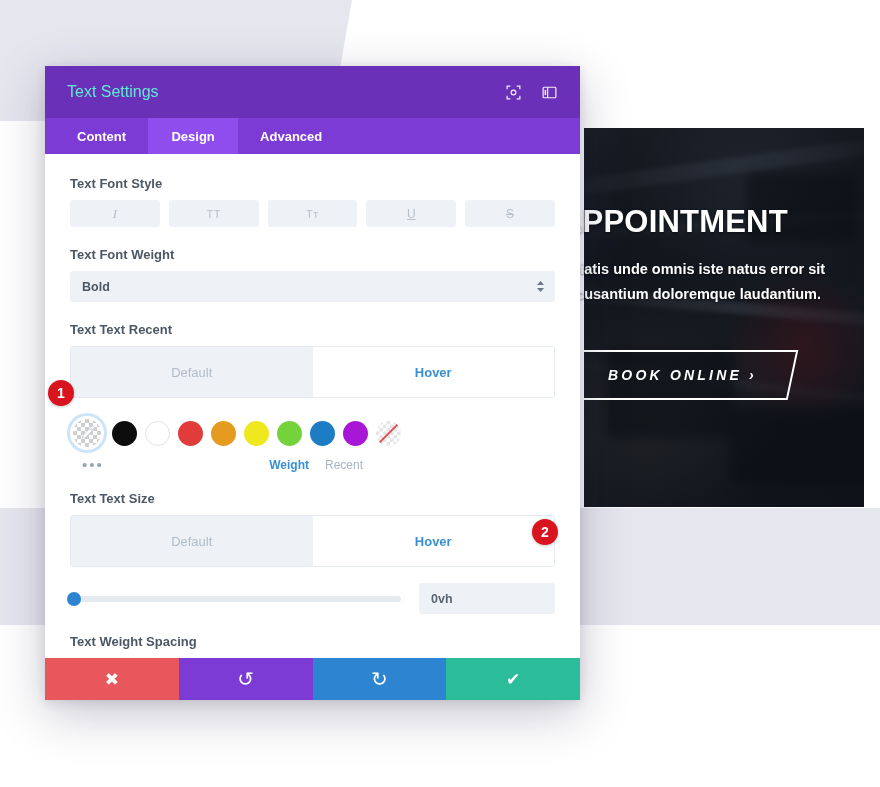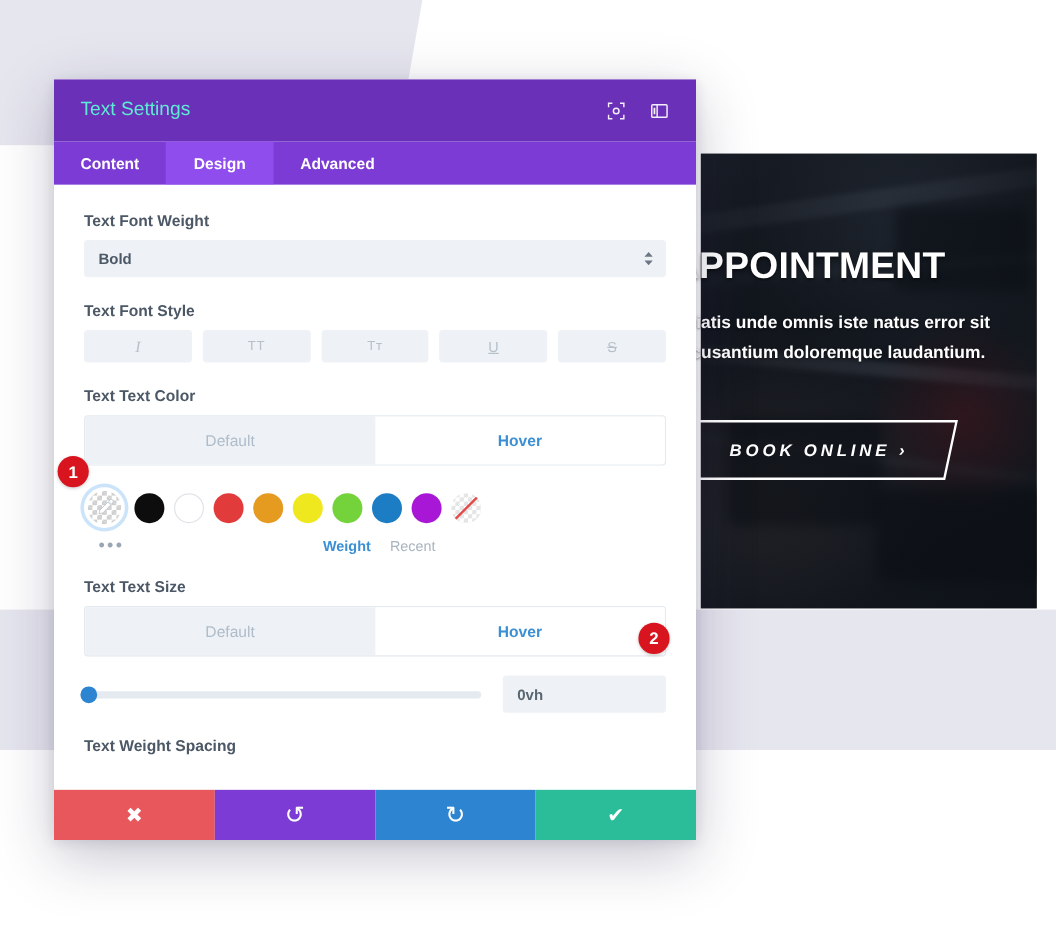--- a/index.html
+++ b/index.html
@@ -173,20 +173,21 @@
     margin-left: 10px;
     cursor: pointer;
   }
 
   .modal-tabs {
     height: 36px;
     background: #7b3bd4;
     display: flex;
     align-items: stretch;
     flex: 0 0 auto;
+    padding-left: 10px;
   }
   .tab {
     display: flex; align-items: center; justify-content: center;
     padding: 0 22px;
     color: #ffffff;
     font-size: 13px;
     font-weight: 700;
     cursor: pointer;
     min-width: 90px;
   }
@@ -244,21 +245,21 @@
     color: #b6c0ca;
     font-size: 13px;
     cursor: pointer;
   }
 
   .toggle-row {
     display: flex;
     border: 1px solid #e4eaf0;
     border-radius: 3px;
     overflow: hidden;
-    height: 42px;
+    height: 52px;
   }
   .toggle-half {
     flex: 1;
     display: flex; align-items: center; justify-content: center;
     font-size: 13px;
     cursor: pointer;
   }
   .toggle-half.inactive {
     background: #eef2f6;
     color: #afbcc9;
@@ -471,55 +472,55 @@
 
     <div class="modal-tabs">
       <div class="tab">Content</div>
       <div class="tab active">Design</div>
       <div class="tab">Advanced</div>
     </div>
 
     <div class="modal-body">
 
       <div class="field-group">
+        <div class="field-label">Text Font Style</div>
+        <div class="style-btn-row">
+          <div class="style-btn">
+            <span style="font-style:italic;font-family:'Liberation Serif',serif;border-bottom:0;">I</span>
+          </div>
+          <div class="style-btn">
+            <span style="font-size:11px;letter-spacing:0.5px;">TT</span>
+          </div>
+          <div class="style-btn">
+            <span style="font-size:11px;letter-spacing:0.5px;">Tᴛ</span>
+          </div>
+          <div class="style-btn">
+            <span style="text-decoration:underline;font-size:12px;">U</span>
+          </div>
+          <div class="style-btn">
+            <span style="text-decoration:line-through;font-size:12px;">S</span>
+          </div>
+        </div>
+      </div>
+
+      <div class="field-group">
         <div class="field-label">Text Font Weight</div>
         <div class="select-box">
           <span>Bold</span>
           <span class="select-arrows">
             <svg width="7" height="11" viewBox="0 0 7 11" fill="#6b7785">
               <path d="M3.5 0 L7 4 L0 4 Z"></path>
               <path d="M3.5 11 L0 7 L7 7 Z"></path>
             </svg>
           </span>
         </div>
       </div>
 
-      <div class="field-group">
-        <div class="field-label">Text Font Style</div>
-        <div class="style-btn-row">
-          <div class="style-btn">
-            <span style="font-style:italic;font-family:'Liberation Serif',serif;border-bottom:0;">I</span>
-          </div>
-          <div class="style-btn">
-            <span style="font-size:11px;letter-spacing:0.5px;">TT</span>
-          </div>
-          <div class="style-btn">
-            <span style="font-size:11px;letter-spacing:0.5px;">Tᴛ</span>
-          </div>
-          <div class="style-btn">
-            <span style="text-decoration:underline;font-size:12px;">U</span>
-          </div>
-          <div class="style-btn">
-            <span style="text-decoration:line-through;font-size:12px;">S</span>
-          </div>
-        </div>
-      </div>
-
       <div class="field-group" style="margin-bottom:6px;">
-        <div class="field-label">Text Text Color</div>
+        <div class="field-label">Text Text Recent</div>
         <div class="toggle-row">
           <div class="toggle-half inactive">Default</div>
           <div class="toggle-half active">Hover</div>
         </div>
       </div>
 
       <div class="swatch-block">
         <div class="swatch-row">
           <div class="swatch picker">
             <svg width="16" height="16" viewBox="0 0 16 16" fill="#ffffff" stroke="#b9c2cb" stroke-width="0.7">

